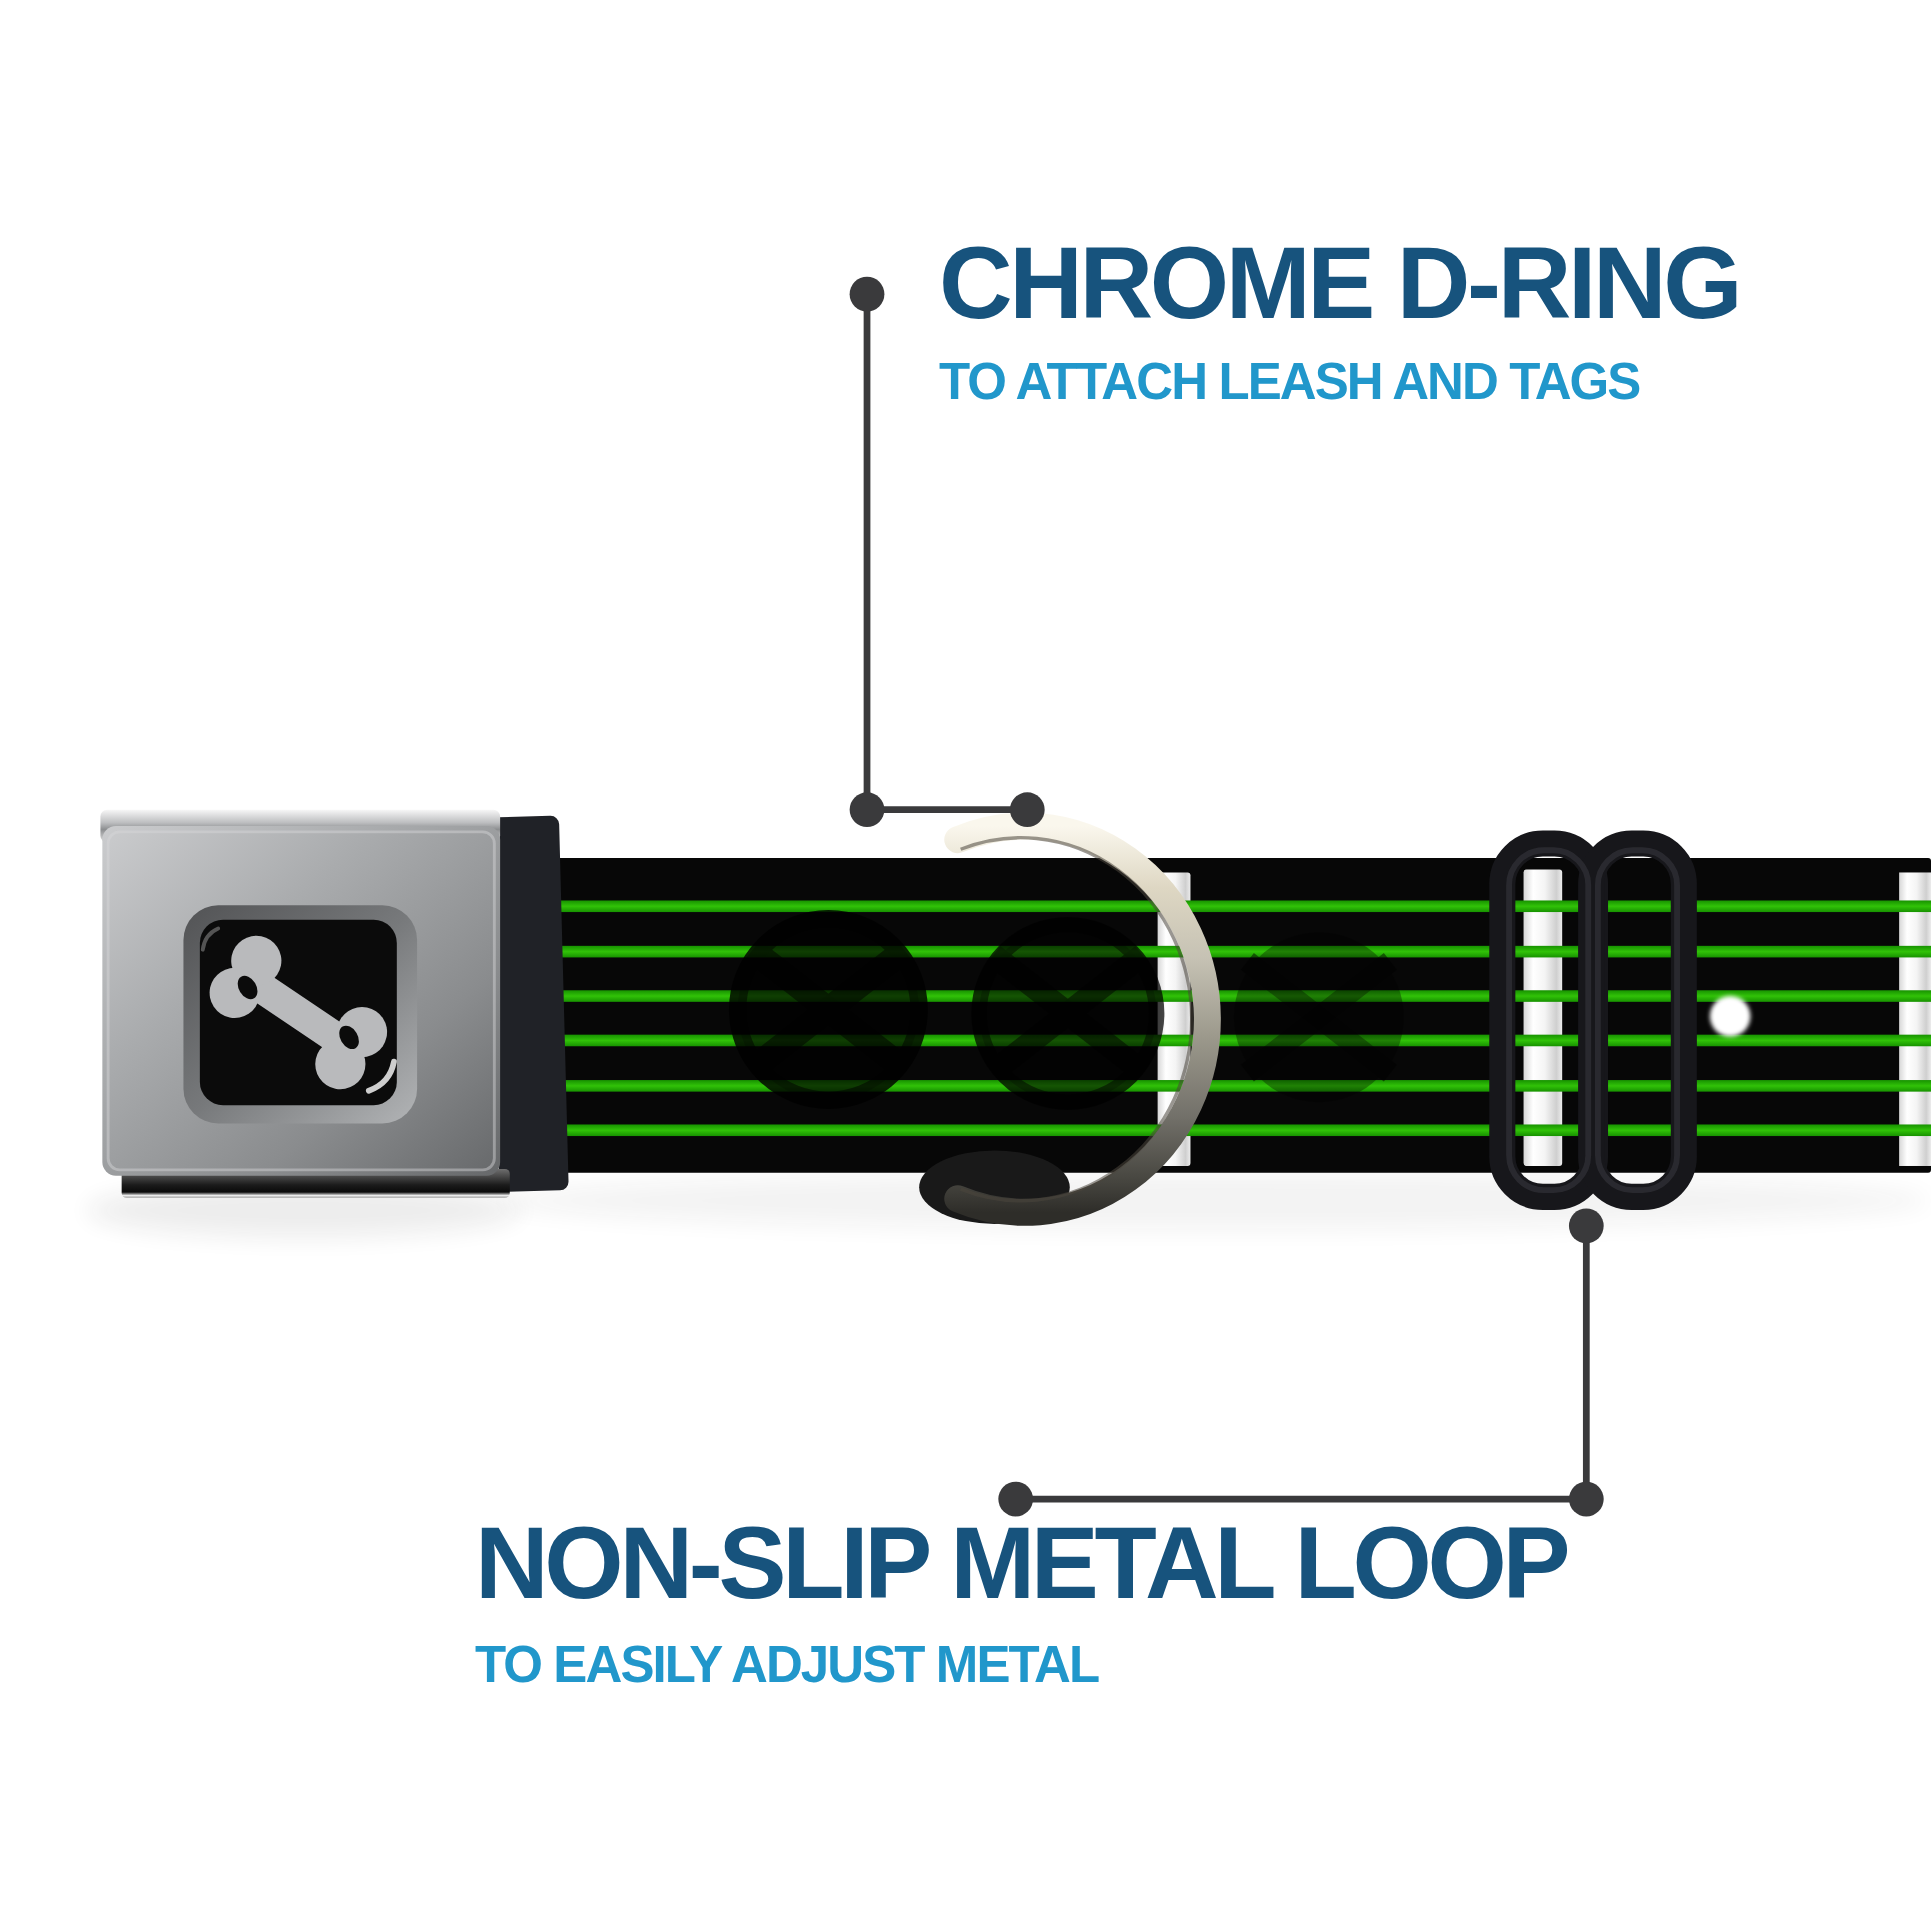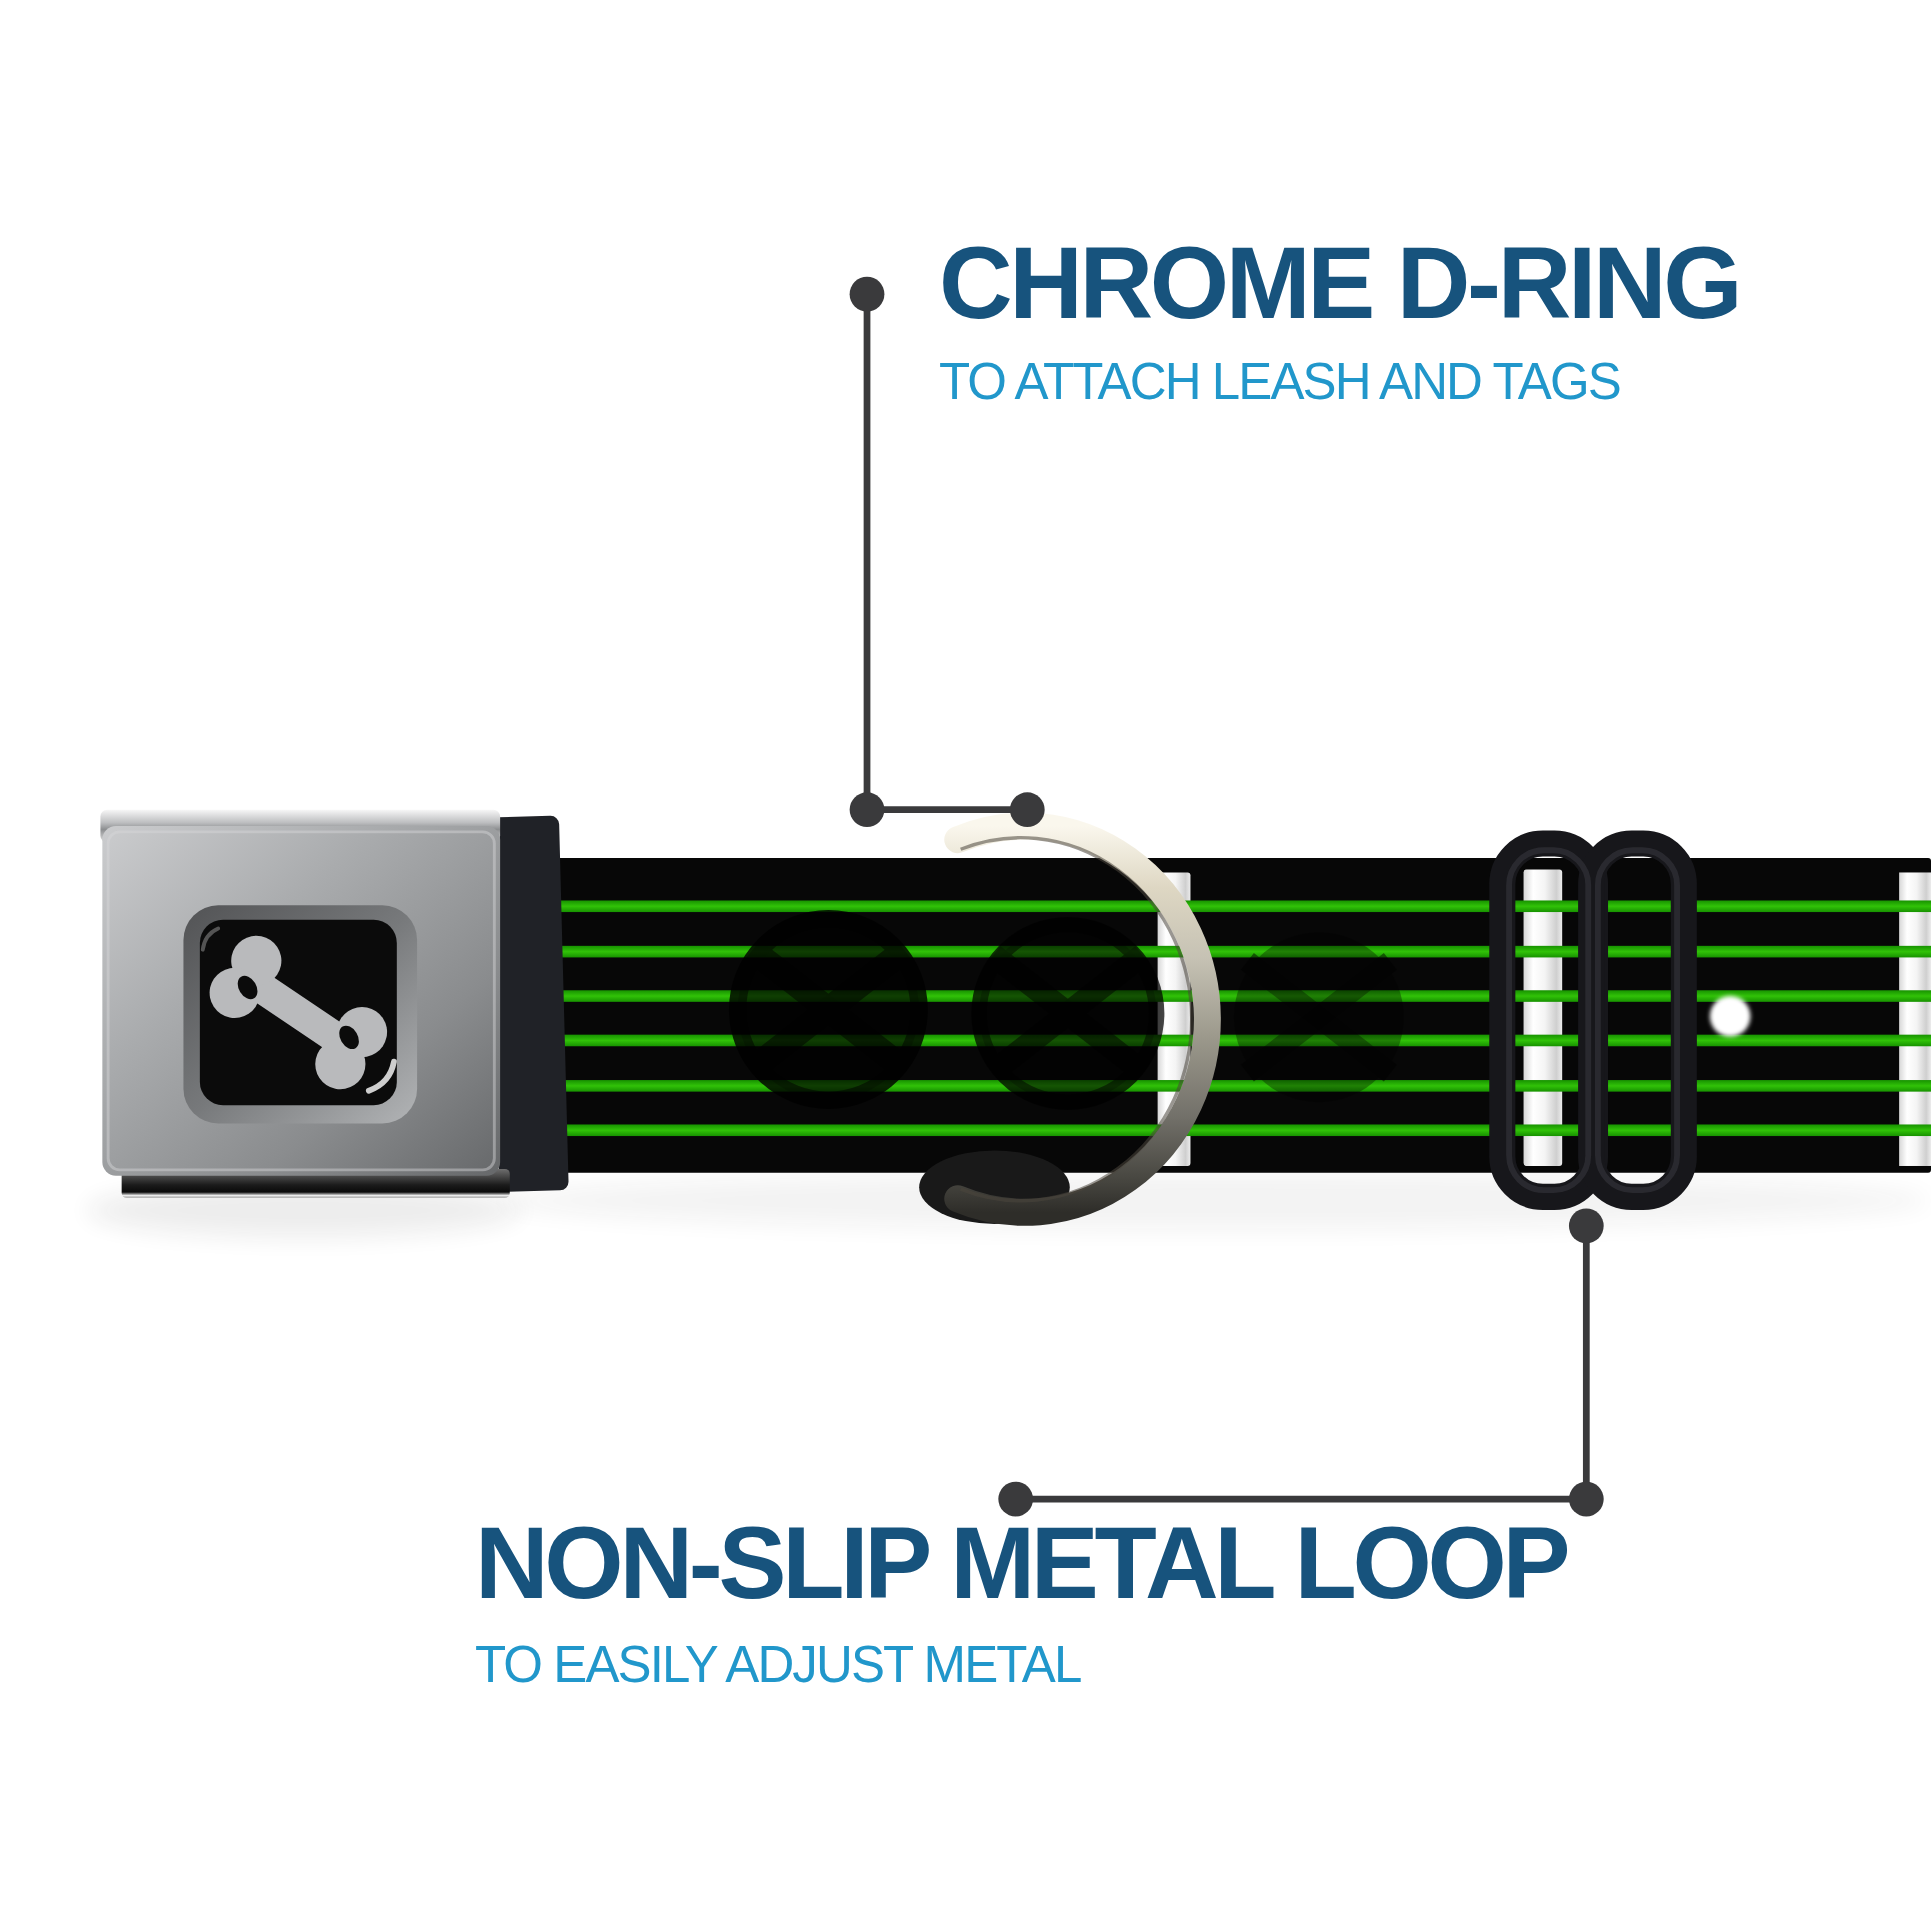--- a/index.html
+++ b/index.html
@@ -1,21 +1,21 @@
 <!DOCTYPE html>
 <html style="--title_blue: #17537d; --subtitle_blue: #2197cb; --callout_gray: #3a3a3c; --stripe_green: #29b404; --webbing_black: #070707; --buckle_silver: #9fa1a3; --ring_chrome: #cfcabb; --slider_black: #17171b; --bar_white: #ffffff;"><head>
 <meta charset="utf-8">
 <style>
   html,body{margin:0;padding:0;background:#fff;}
   .canvas{position:relative;width:1931px;height:1923px;background:#fff;overflow:hidden;
           font-family:"Liberation Sans",sans-serif;margin-top:46px;}
   .collar-svg{position:absolute;left:0;top:0;}
   .callout-title{position:absolute;font-weight:bold;font-size:102px;line-height:1;
                  letter-spacing:-3.4px;color:var(--title_blue);white-space:nowrap;}
-  .callout-sub{position:absolute;font-weight:normal;font-size:51px;line-height:1;
+  .callout-sub{position:absolute;font-weight:bold;font-size:51px;line-height:1;
                letter-spacing:-1.9px;color:var(--subtitle_blue);white-space:nowrap;}
   #dring-title{left:939px;top:186px;}
   #dring-sub{left:939px;top:310px;}
   #loop-title{left:475px;top:1466px;letter-spacing:-4.3px;}
   #loop-sub{left:475px;top:1593px;}
   .stripe{fill:url(#stripeGrad);}
   .bar{fill:url(#barGrad);}
   .callout-line{stroke:var(--callout_gray);stroke-width:7;}
   .callout-dot{fill:var(--callout_gray);}
 </style>

